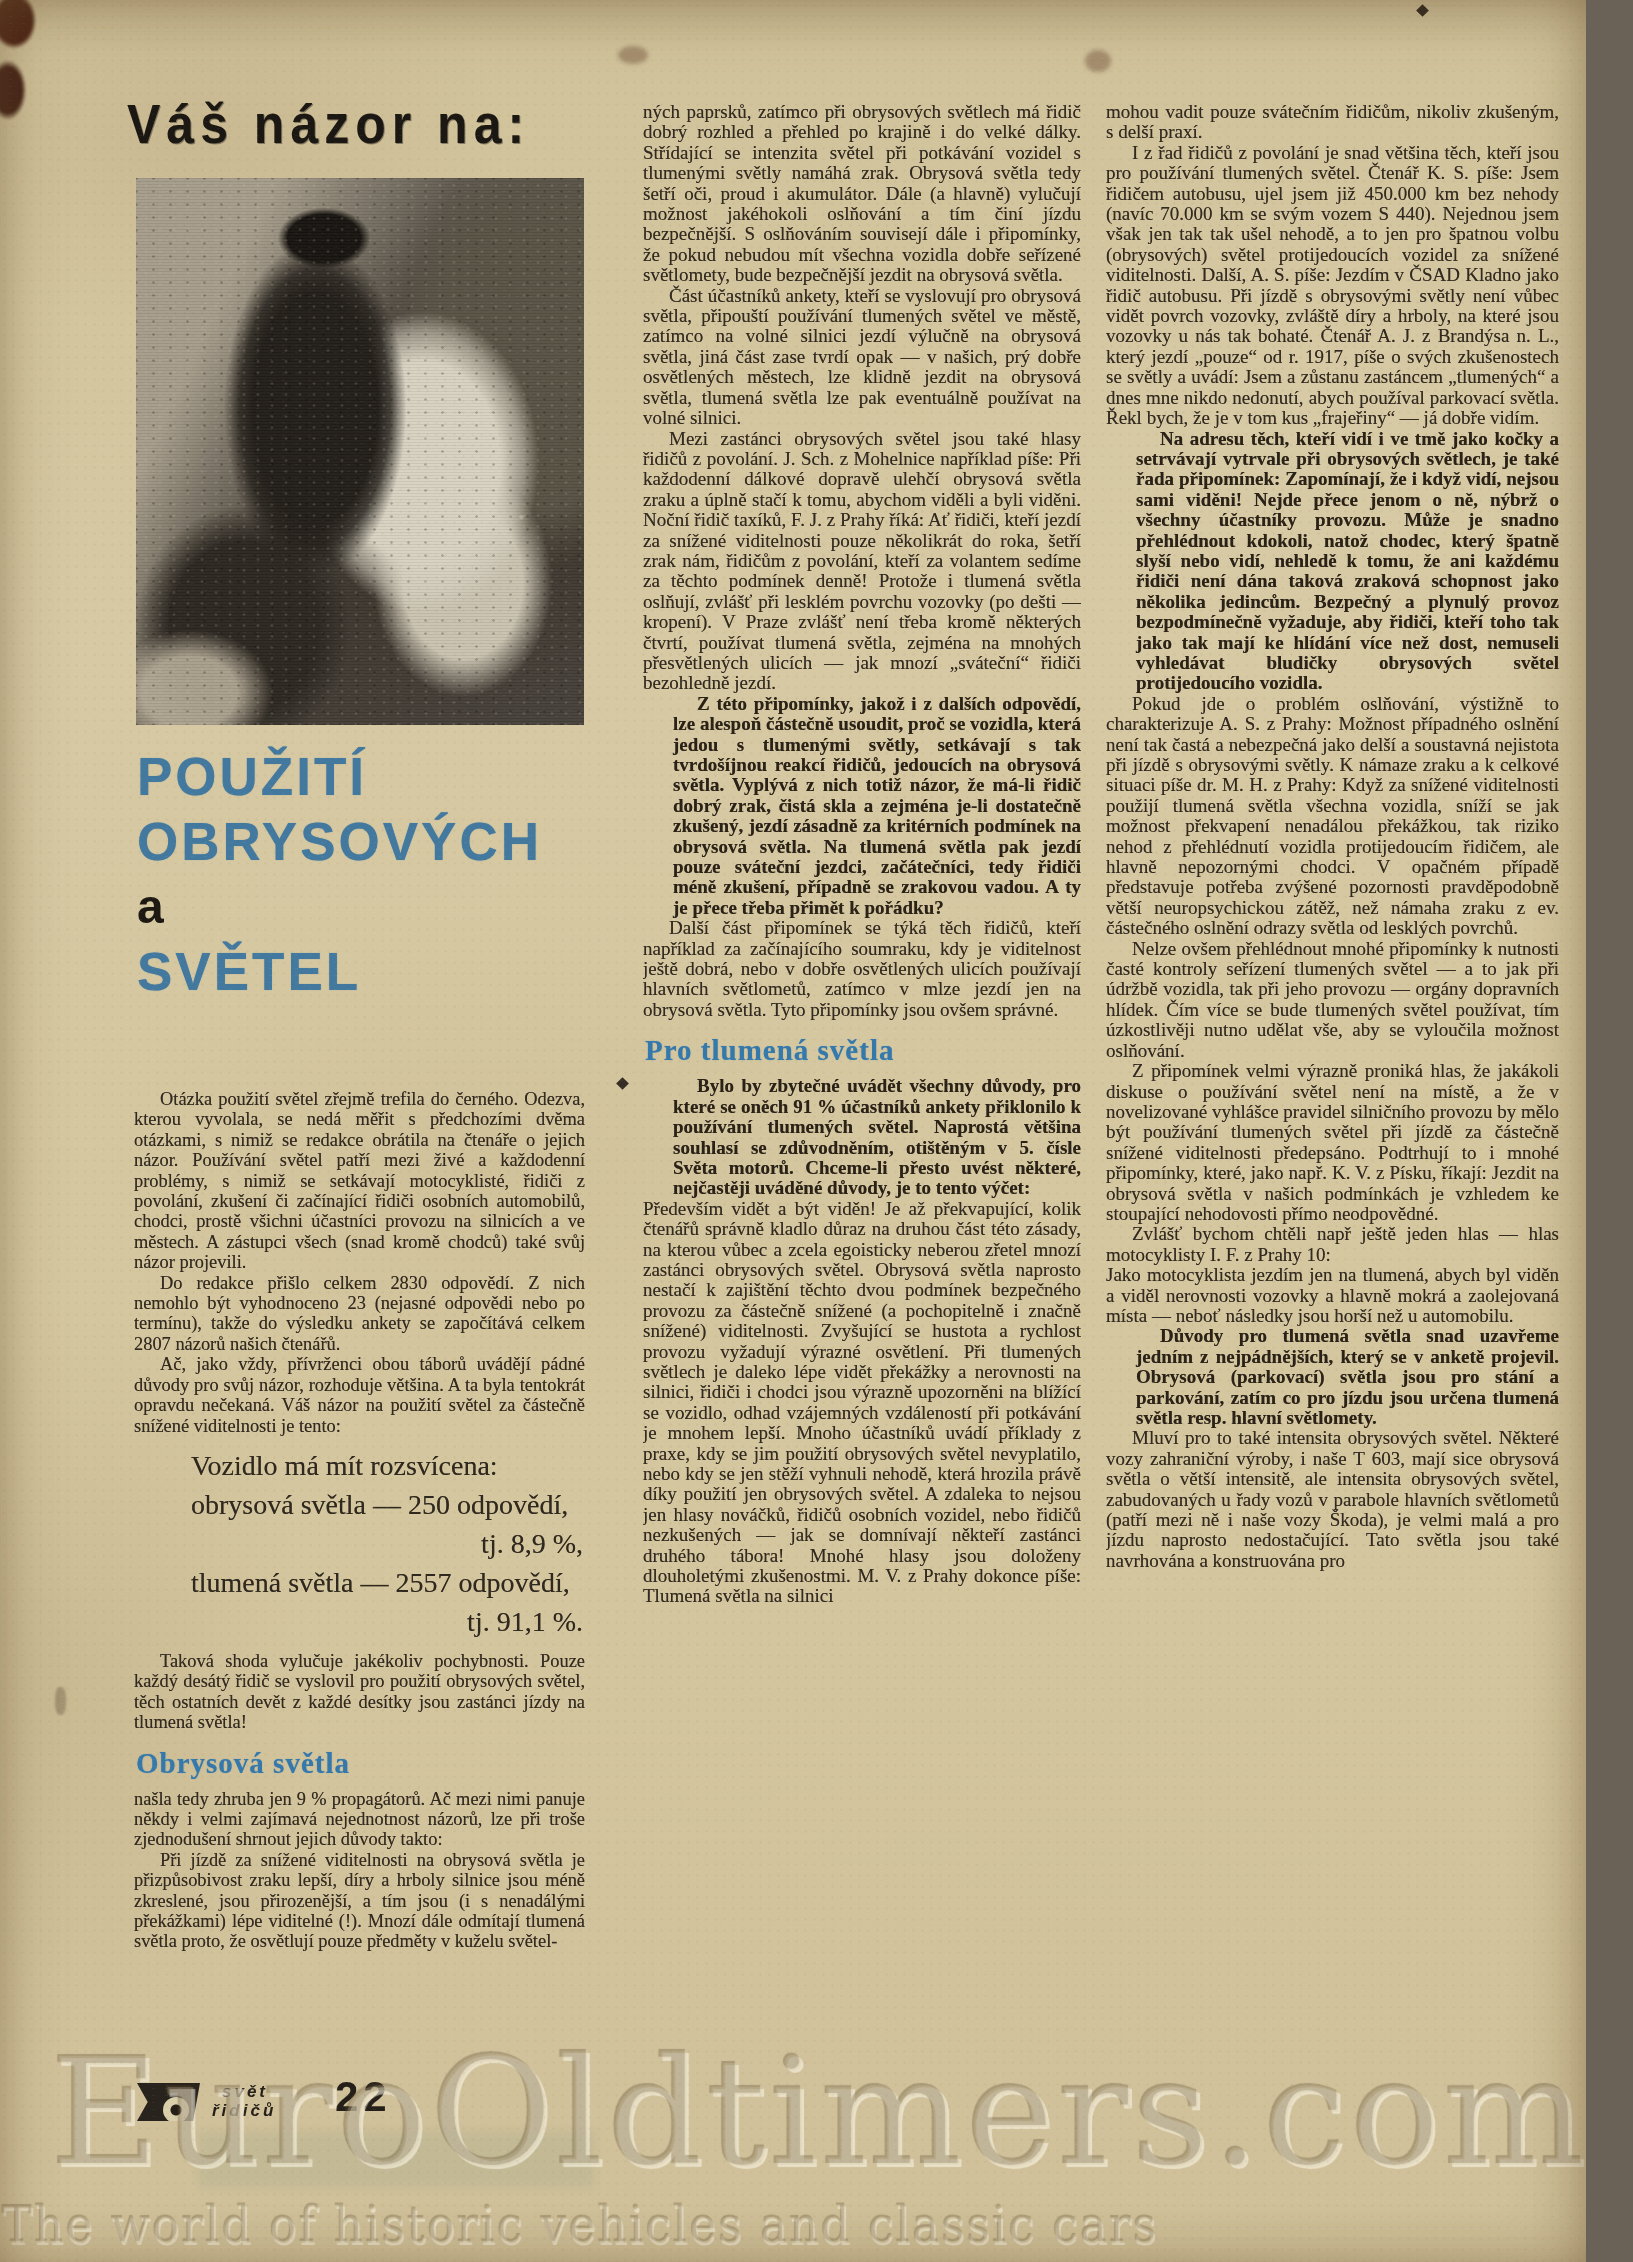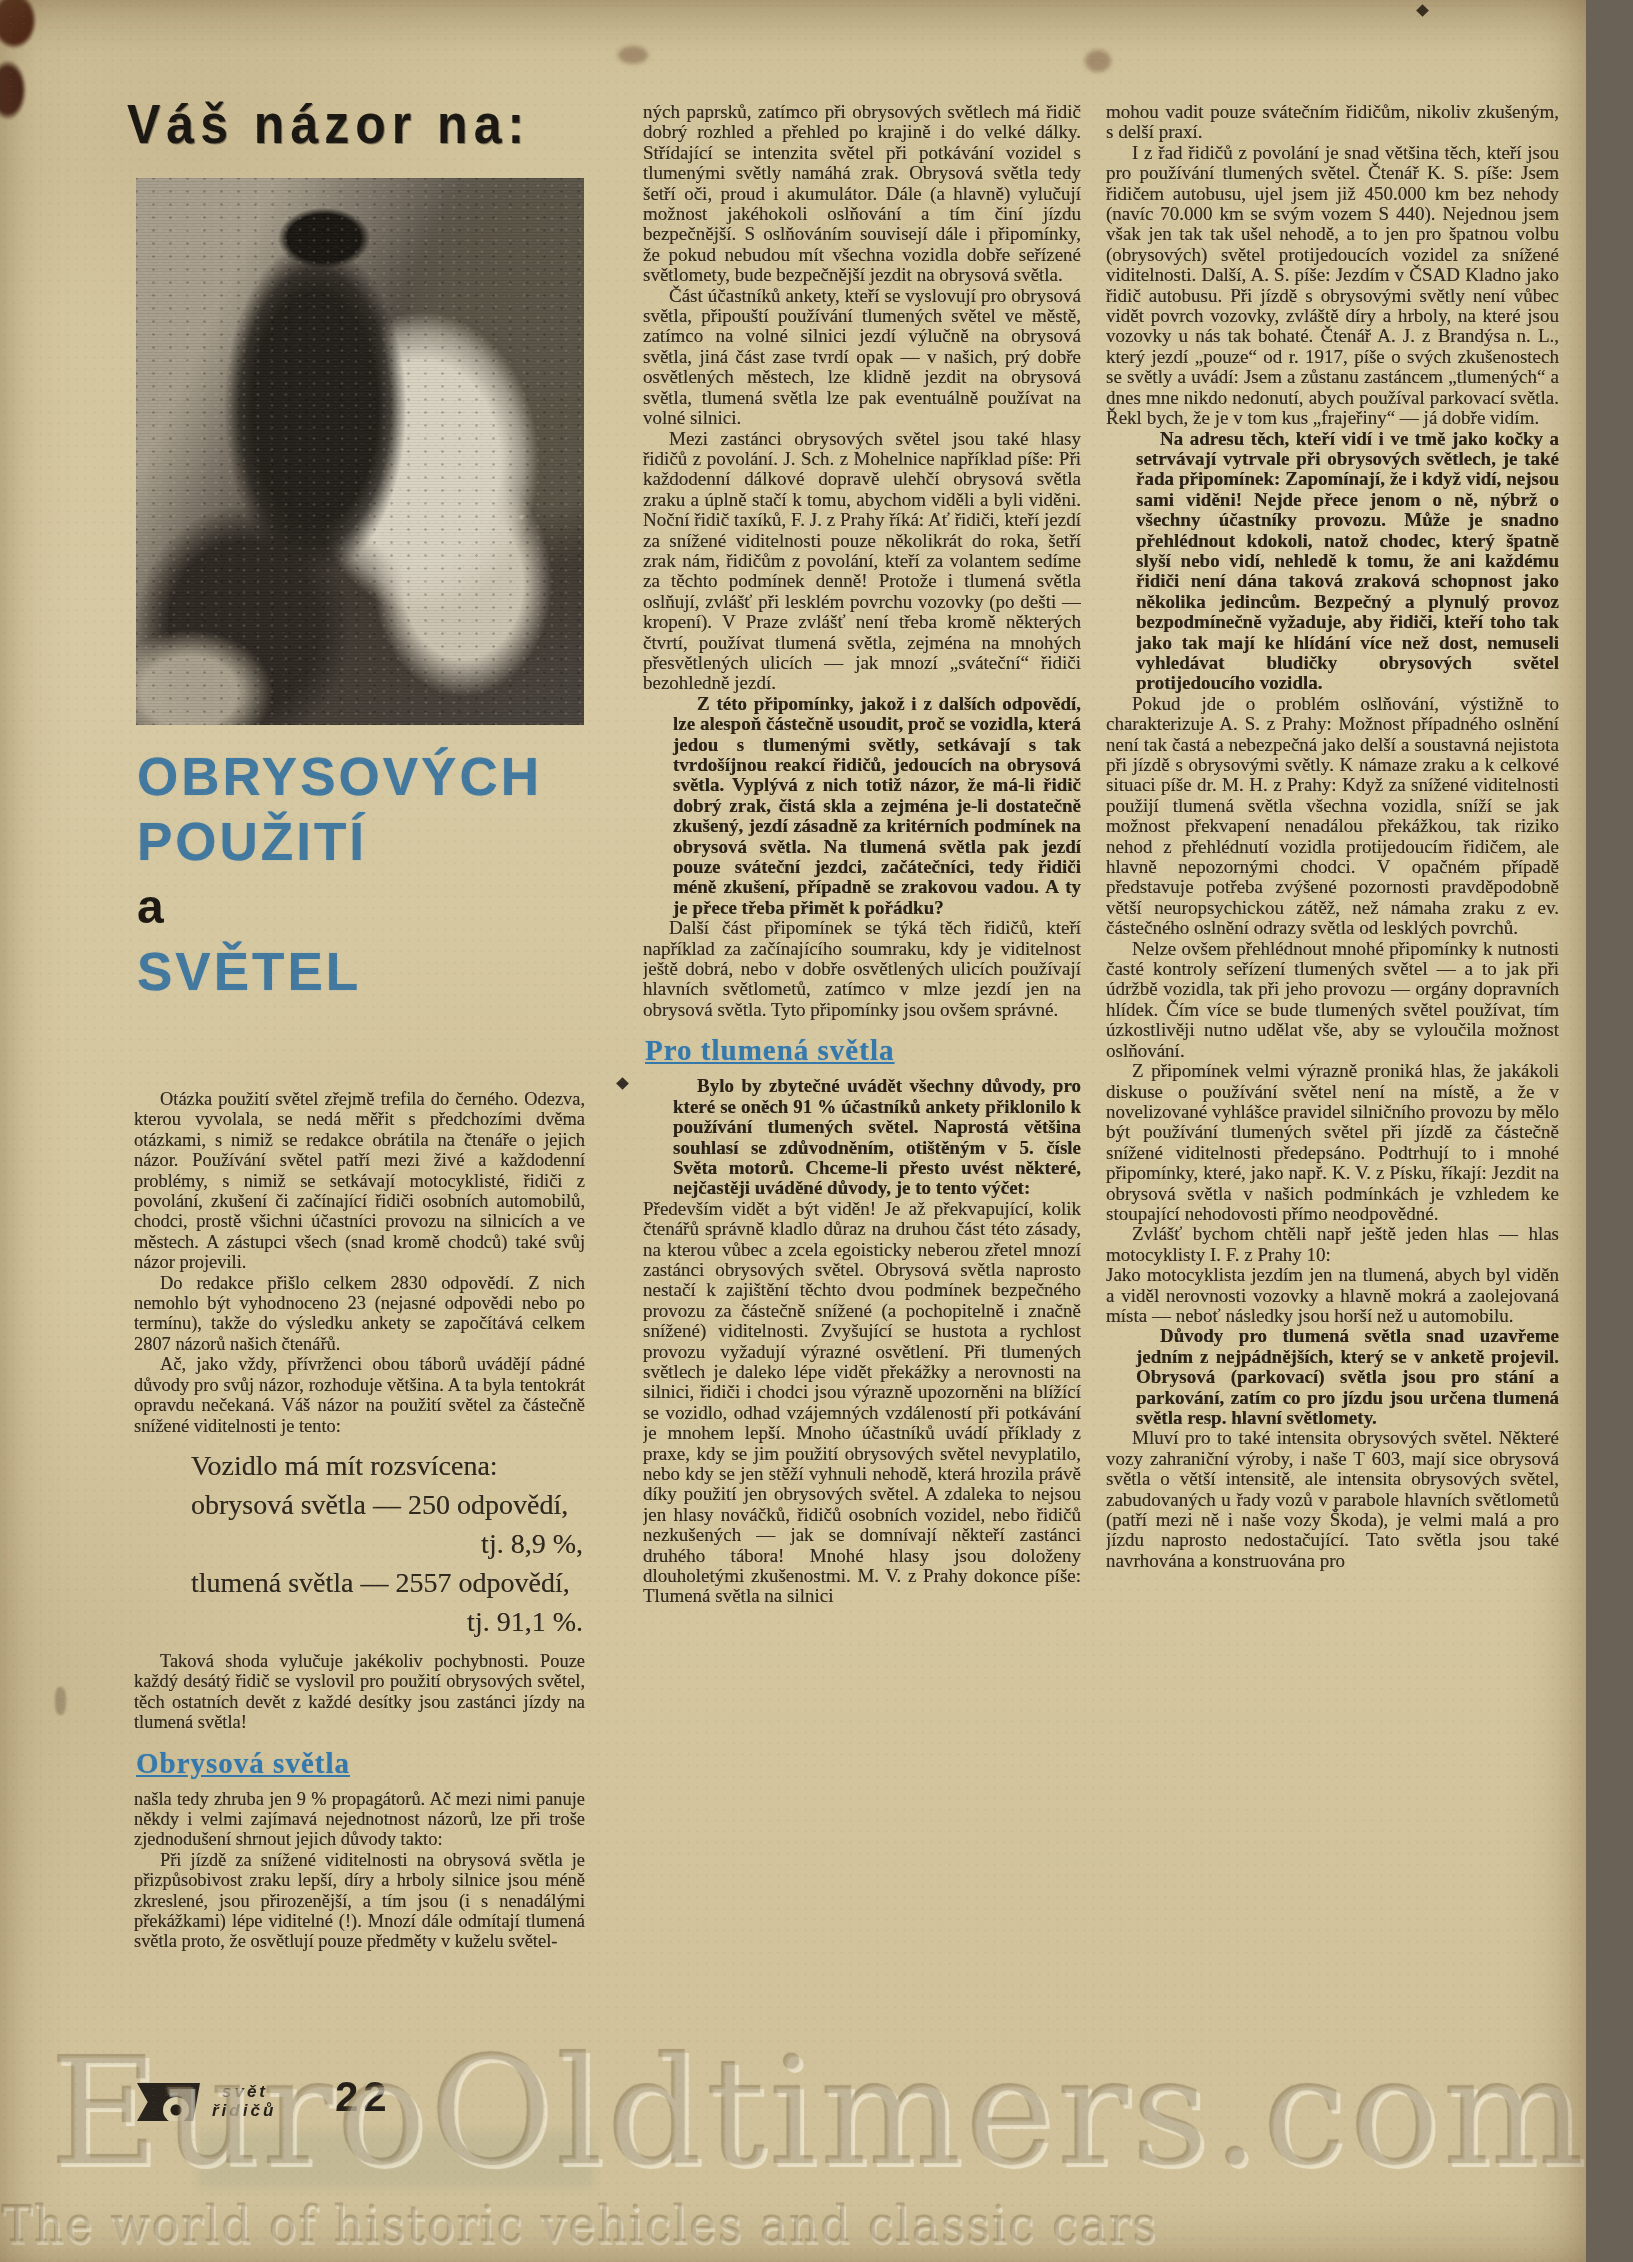--- a/index.html
+++ b/index.html
@@ -62,21 +62,21 @@
   .col{position:absolute;font-size:19px;line-height:20.4px;color:#322a20;text-align:justify;
     overflow:hidden;hyphens:auto;-webkit-hyphens:auto;text-shadow:0 0 0.5px rgba(50,42,32,0.55);}
   .col-left{left:134px;top:1089px;width:451px;height:978px;font-size:18.4px;}
   .col-middle{left:643px;top:102px;width:438px;height:1974px;}
   .col-right{left:1106px;top:102px;width:453px;height:1974px;}
   .col p{margin:0;text-indent:26px;}
   .col p.cont{text-indent:0;}
   .col p.em{margin-left:30px;font-weight:bold;text-indent:24px;color:#2b2217;}
   .seg-i{}
   .subhead{font-size:29px;font-weight:bold;color:#3579ac;margin:14px 0 10px 2px;
-    letter-spacing:1px;line-height:32px;text-shadow:0 0 1px rgba(53,121,172,0.6);font-family:"Liberation Serif",serif;text-decoration:underline;}
+    letter-spacing:1px;line-height:32px;text-shadow:0 0 1px rgba(53,121,172,0.6);font-family:"Liberation Serif",serif;}
   .poll{font-size:28px;line-height:39px;margin:10px 0;color:#2f281e;}
   .poll-line.pl{text-align:left;padding-left:57px;text-indent:0;}
   .poll-line.pr{text-align:right;padding-right:2px;}
   
   .logo{position:absolute;left:137px;top:2075px;width:257px;height:55px;}
   .logo-flag{position:absolute;left:0;top:8px;width:63px;height:38px;background:#28231c;
     clip-path:polygon(0 0,100% 0,89% 100%,0 100%,17% 50%);}
   .logo-eye{position:absolute;left:26px;top:14px;width:26px;height:26px;border-radius:50%;
     background:radial-gradient(circle at 50% 50%, #241f17 0 5px, #d9cfab 6px 100%);}
   .logo-name{position:absolute;left:75px;top:7px;font-family:"Liberation Sans",sans-serif;
@@ -106,22 +106,22 @@
   <div class="margin-smudge"></div>
   <div class="teal-smudge"></div>
 
   <div class="masthead">Váš názor na:</div>
 
   <div class="photo">
     <div class="photo-speckle"></div>
   </div>
 
   <div class="title-block">
+    <div class="title-line">POUŽITÍ</div>
     <div class="title-line">OBRYSOVÝCH</div>
-    <div class="title-line">POUŽITÍ</div>
     <div class="title-line title-a">a</div>
     <div class="title-line">SVĚTEL</div>
   </div>
 
   <div class="col col-left" lang="cs">
       <p class="p"><span class="seg-r">Otázka použití světel zřejmě trefila do černého. Odezva, kterou vyvolala, se nedá měřit s předchozími dvěma otázkami, s nimiž se redakce obrátila na čtenáře o jejich názor. Používání světel patří mezi živé a každodenní problémy, s nimiž se setkávají motocyklisté, řidiči z povolání, zkušení či začínající řidiči osobních automobilů, chodci, prostě všichni účastníci provozu na silnicích a ve městech. A zástupci všech (snad kromě chodců) také svůj názor projevili.</span></p>
       <p class="p"><span class="seg-r">Do redakce přišlo celkem 2830 odpovědí. Z nich nemohlo být vyhodnoceno 23 (nejasné odpovědi nebo po termínu), takže do výsledku ankety se započítává celkem 2807 názorů našich čtenářů.</span></p>
       <p class="p"><span class="seg-r">Ač, jako vždy, přívrženci obou táborů uvádějí pádné důvody pro svůj názor, rozhoduje většina. A ta byla tentokrát opravdu nečekaná. Váš názor na použití světel za částečně snížené viditelnosti je tento:</span></p>
       <div class="poll">
         <div class="poll-line pl">Vozidlo má mít rozsvícena:</div>

